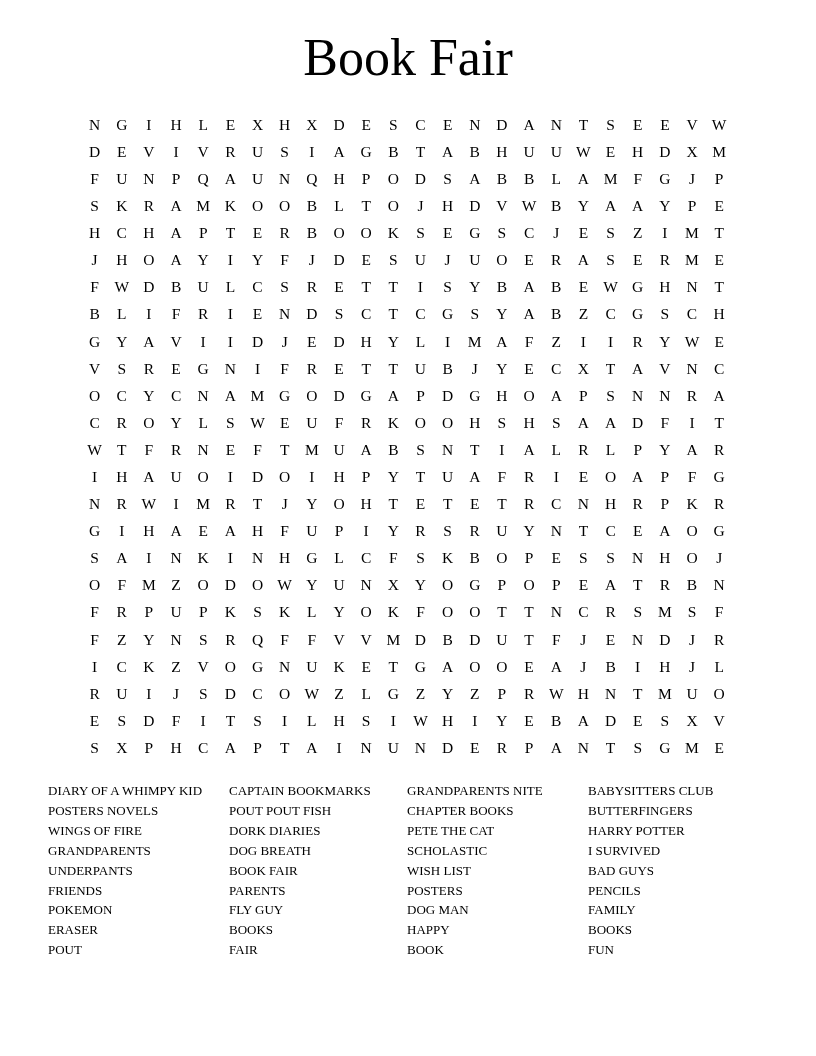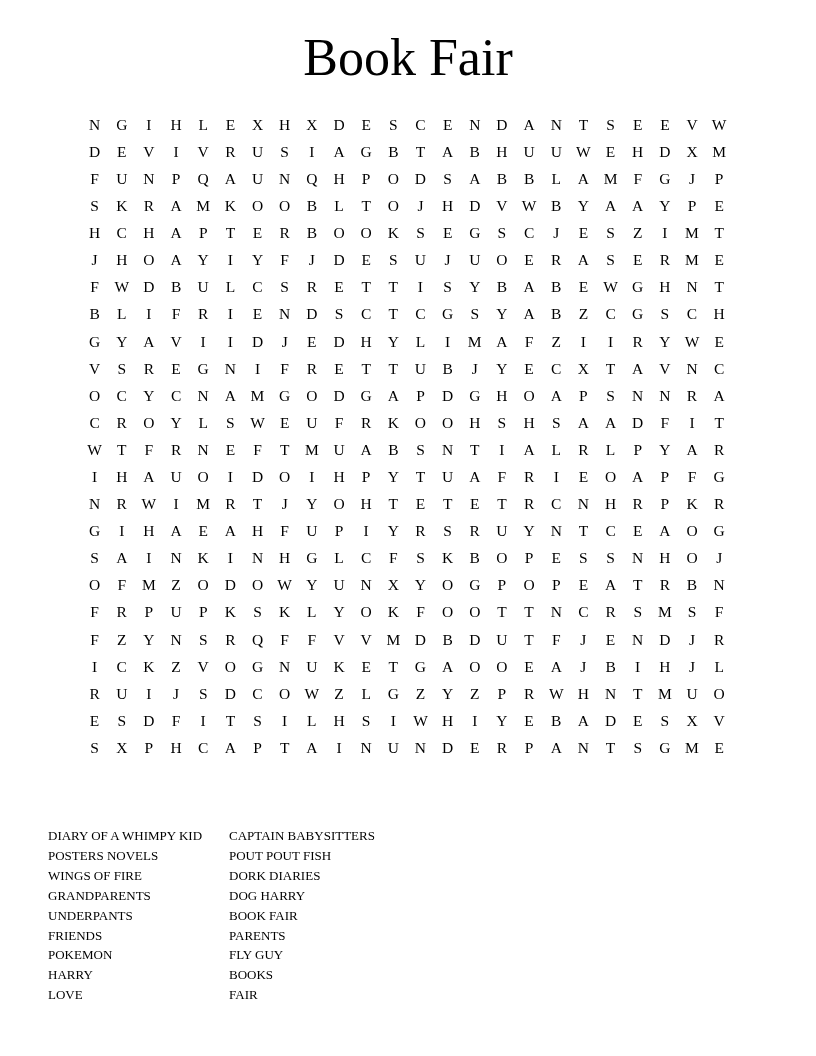--- a/index.html
+++ b/index.html
@@ -36,21 +36,20 @@
     justify-content: center;
     font-size: 15.5px;
     line-height: 1;
   }
   .word-list {
     position: absolute;
     top: 781px;
     left: 0;
     width: 816px;
     height: 180px;
-    margin-top: 45px;
   }
   .word-col { position: absolute; top: 0; }
   .word-col.col-1 { left: 48px; }
   .word-col.col-2 { left: 229px; }
   .word-col.col-3 { left: 407px; }
   .word-col.col-4 { left: 588px; }
   .word {
     font-size: 13px;
     line-height: 19.9px;
     white-space: nowrap;
@@ -643,28 +642,50 @@
 
   <div class="word-list">
     <div class="word-col col-1">
         <div class="word">DIARY OF A WHIMPY KID</div>
         <div class="word">POSTERS NOVELS</div>
         <div class="word">WINGS OF FIRE</div>
         <div class="word">GRANDPARENTS</div>
         <div class="word">UNDERPANTS</div>
         <div class="word">FRIENDS</div>
         <div class="word">POKEMON</div>
-        <div class="word">HARRY</div>
-        <div class="word">LOVE</div>
+        <div class="word">ERASER</div>
+        <div class="word">POUT</div>
       </div>
     <div class="word-col col-2">
-        <div class="word">CAPTAIN BABYSITTERS</div>
+        <div class="word">CAPTAIN BOOKMARKS</div>
         <div class="word">POUT POUT FISH</div>
         <div class="word">DORK DIARIES</div>
-        <div class="word">DOG HARRY</div>
+        <div class="word">DOG BREATH</div>
         <div class="word">BOOK FAIR</div>
         <div class="word">PARENTS</div>
         <div class="word">FLY GUY</div>
         <div class="word">BOOKS</div>
         <div class="word">FAIR</div>
       </div>
+    <div class="word-col col-3">
+        <div class="word">GRANDPARENTS NITE</div>
+        <div class="word">CHAPTER BOOKS</div>
+        <div class="word">PETE THE CAT</div>
+        <div class="word">SCHOLASTIC</div>
+        <div class="word">WISH LIST</div>
+        <div class="word">POSTERS</div>
+        <div class="word">DOG MAN</div>
+        <div class="word">HAPPY</div>
+        <div class="word">BOOK</div>
+      </div>
+    <div class="word-col col-4">
+        <div class="word">BABYSITTERS CLUB</div>
+        <div class="word">BUTTERFINGERS</div>
+        <div class="word">HARRY POTTER</div>
+        <div class="word">I SURVIVED</div>
+        <div class="word">BAD GUYS</div>
+        <div class="word">PENCILS</div>
+        <div class="word">FAMILY</div>
+        <div class="word">BOOKS</div>
+        <div class="word">FUN</div>
+      </div>
   </div>
 </div>
 
 </body></html>

